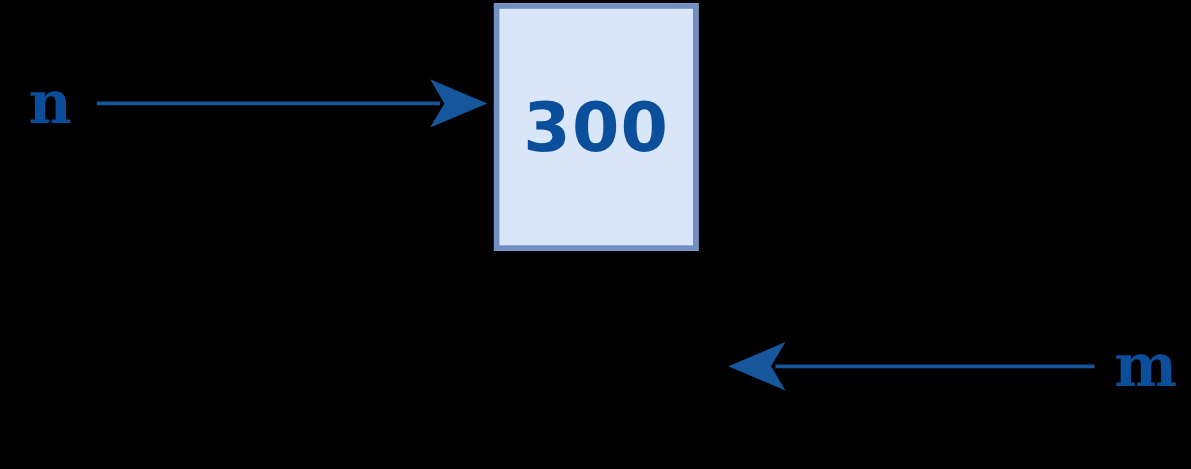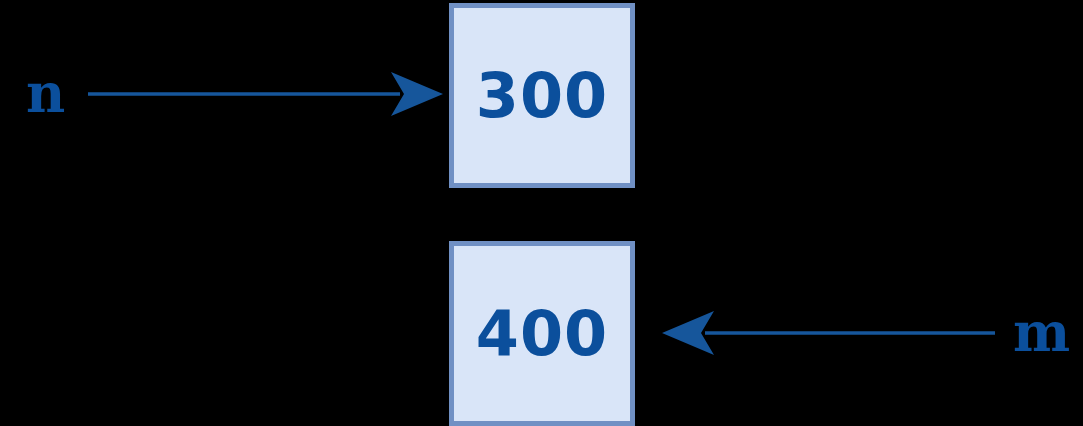--- a/index.html
+++ b/index.html
@@ -29,21 +29,21 @@
     background: #d9e5f8;
     border: 5px solid #7090c4;
     display: flex;
     align-items: center;
     justify-content: center;
   }
   #box-300 {
     left: 449px;
     top: 3px;
     width: 186px;
-    height: 185px;
+    height: 225px;
   }
   #box-400 {
     left: 449px;
     top: 241px;
     width: 186px;
     height: 185px;
   }
   .box-value {
     font-family: "DejaVu Sans", sans-serif;
     font-weight: bold;
@@ -86,21 +86,18 @@
     <g>
       <line x1="995" y1="333" x2="705" y2="333" stroke="#16569b" stroke-width="3.4"></line>
       <path d="M 662,333 L 714,311 L 701,333 L 714,355 Z" fill="#16569b"></path>
     </g>
   </svg>
 
   <div class="value-box" id="box-300">
     <span class="box-value">300</span>
   </div>
 
-  <div class="value-box" id="box-400">
-    <span class="box-value">400</span>
-  </div>
 
   <div class="var-label" id="label-n">n</div>
 
   <div class="var-label" id="label-m">m</div>
 
 </div>
 
 </body></html>

